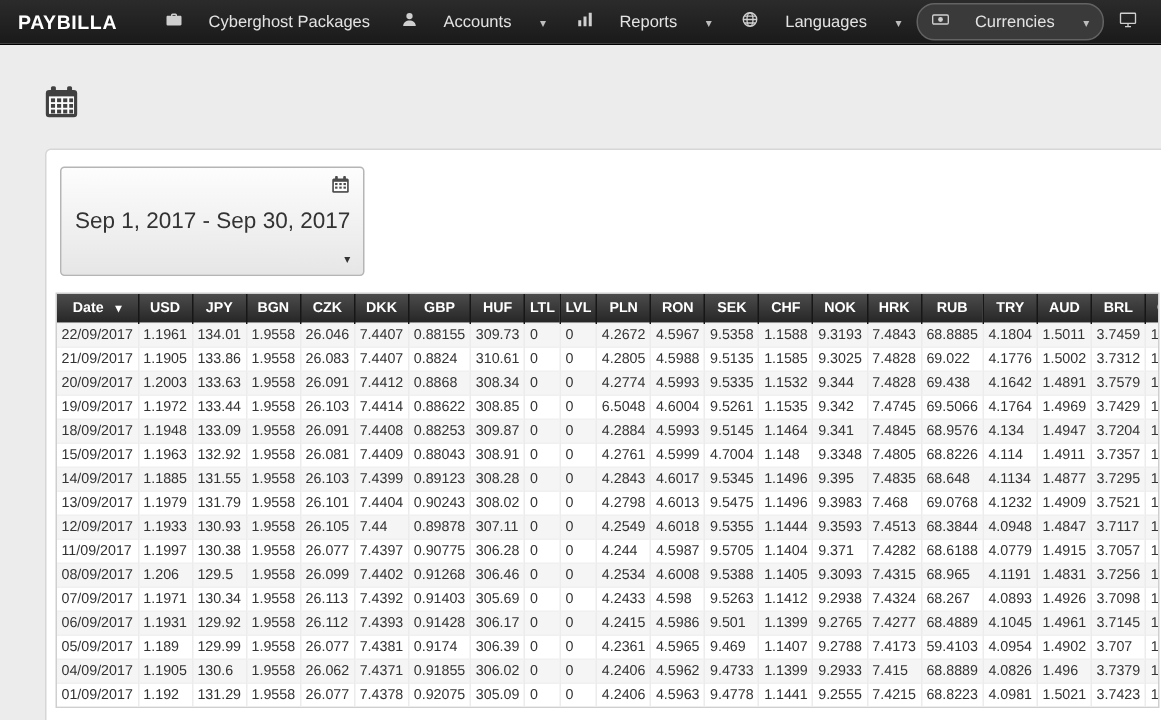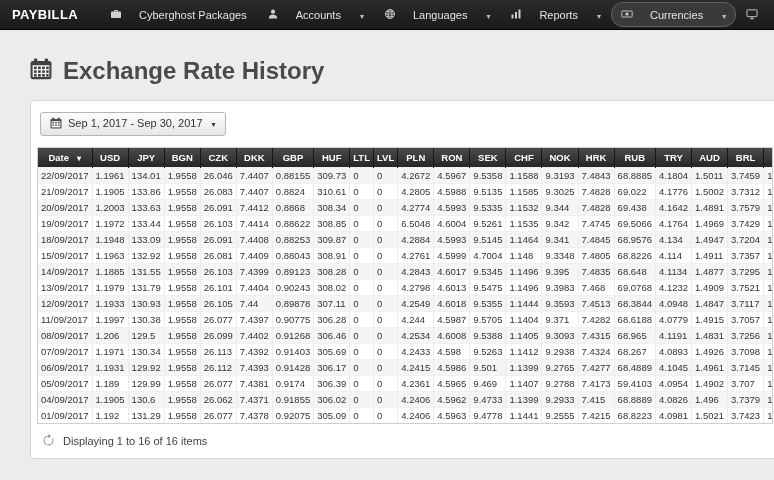--- a/index.html
+++ b/index.html
@@ -57,27 +57,28 @@
   .panel {
     margin-left: 30px; margin-right: -6px;
     background: #fff;
     border: 1px solid #d6d6d6;
     border-radius: 4px;
     padding: 6px;
     overflow: hidden;
   }
   .panel-toolbar { padding: 5px 3px 11px; }
   .date-btn {
-    display: inline-flex; align-items: flex-start; gap: 6px;
+    display: inline-flex; align-items: flex-end; gap: 6px;
     border: 1px solid #b5b5b5; border-radius: 3px;
     background: linear-gradient(#fdfdfd, #e6e6e6);
     padding: 4px 9px;
-    font-size: 11px; color: #333;
+    font-size: 15px; color: #333;
     font-family: "Liberation Sans", sans-serif;
     cursor: pointer;
+    flex-direction: column;
   }
   .btn-caret::after { content: "▾"; font-size: 8px; color: #333; margin-left: 3px; }
 
   
   .table-wrap { overflow: hidden; border: 1px solid #cfcfcf; }
   table {
     border-collapse: collapse;
     font-size: 9.5px; color: #333;
     font-family: "Liberation Sans", sans-serif;
   }
@@ -130,41 +131,41 @@
         <svg width="12" height="12" viewBox="0 0 12 12">
             <path fill="#cfcfcf" d="M6 1.6a2.1 2.1 0 1 1 0 4.2 2.1 2.1 0 0 1 0-4.2zM1.8 10.4c0-2.6 2-3.8 4.2-3.8s4.2 1.2 4.2 3.8z"></path>
           </svg>
       </span>
       <span>Accounts</span>
       <span class="caret"></span>
     </div>
 
     <div class="nav-item">
       <span>
-        <svg width="12" height="12" viewBox="0 0 12 12" fill="none" stroke="#cfcfcf" stroke-width="0.9">
-            <circle cx="6" cy="6" r="4.5"></circle>
-            <ellipse cx="6" cy="6" rx="2" ry="4.5"></ellipse>
-            <path d="M1.5 6h9M2.2 3.7h7.6M2.2 8.3h7.6"></path>
-          </svg>
-      </span>
-      <span>Languages</span>
-      <span class="caret"></span>
-    </div>
-
-    <div class="nav-item">
-      <span>
         <svg width="12" height="12" viewBox="0 0 12 12">
             <g fill="#cfcfcf">
               <rect x="1.5" y="6.5" width="2" height="4"></rect>
               <rect x="5" y="4" width="2" height="6.5"></rect>
               <rect x="8.5" y="1.5" width="2" height="9"></rect>
             </g>
           </svg>
       </span>
       <span>Reports</span>
+      <span class="caret"></span>
+    </div>
+
+    <div class="nav-item">
+      <span>
+        <svg width="12" height="12" viewBox="0 0 12 12" fill="none" stroke="#cfcfcf" stroke-width="0.9">
+            <circle cx="6" cy="6" r="4.5"></circle>
+            <ellipse cx="6" cy="6" rx="2" ry="4.5"></ellipse>
+            <path d="M1.5 6h9M2.2 3.7h7.6M2.2 8.3h7.6"></path>
+          </svg>
+      </span>
+      <span>Languages</span>
       <span class="caret"></span>
     </div>
 
     <div class="nav-item active">
       <span>
         <svg width="12" height="12" viewBox="0 0 12 12">
             <rect x="0.8" y="3" width="10.4" height="6" rx="0.8" fill="none" stroke="#cfcfcf" stroke-width="0.9"></rect>
             <circle cx="6" cy="6" r="1.6" fill="#cfcfcf"></circle>
           </svg>
       </span>
@@ -212,21 +213,20 @@
           <rect x="7.3" y="11.2" width="2.5" height="2.3"></rect>
           <rect x="11" y="11.2" width="2.5" height="2.3"></rect>
           <rect x="14.7" y="11.2" width="2.3" height="2.3"></rect>
         <rect x="3.6" y="14.6" width="2.5" height="2.3"></rect>
           <rect x="7.3" y="14.6" width="2.5" height="2.3"></rect>
           <rect x="11" y="14.6" width="2.5" height="2.3"></rect>
           <rect x="14.7" y="14.6" width="2.3" height="2.3"></rect>
       </g>
     </svg>
   </span>
-  <h1 class="page-title">Exchange Rate History</h1>
 </div>
 
 <div class="panel">
 
   <div class="panel-toolbar">
     <button class="date-btn">
       <span>
         <svg width="12" height="12" viewBox="0 0 12 12">
           <rect x="0.5" y="2" width="11" height="9.5" rx="1" fill="#4a4a4a"></rect>
           <rect x="2.4" y="0.4" width="1.8" height="2.8" rx="0.6" fill="#4a4a4a"></rect>

